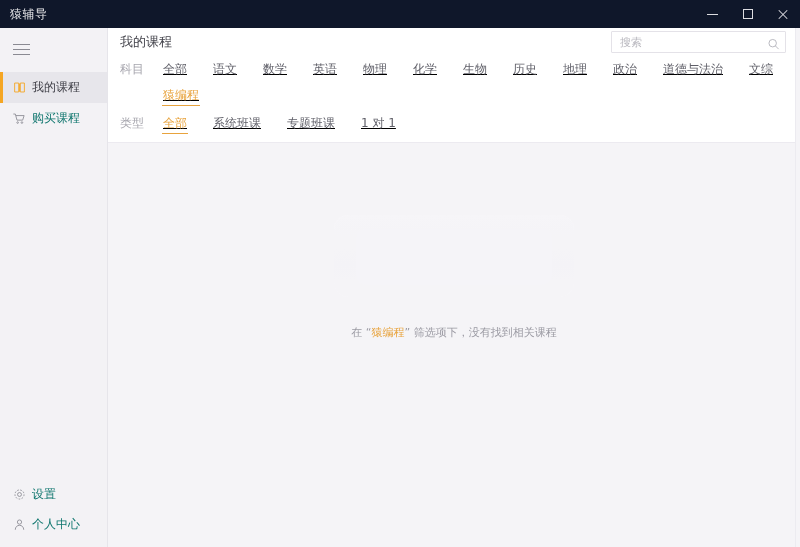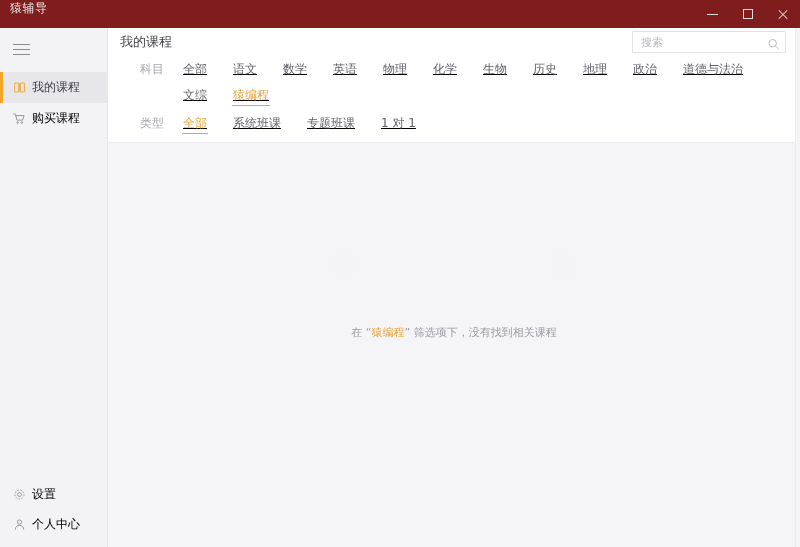--- a/index.html
+++ b/index.html
@@ -11,23 +11,23 @@
   }
   .app {
     width: 800px; height: 547px;
     display: flex; flex-direction: column;
     position: relative;
   }
 
   
   .titlebar {
     height: 28px;
-    background: #7f1d1d;
+    background: #0f172a;
     display: flex;
-    align-items: flex-start;
+    align-items: center;
     flex: 0 0 28px;
     user-select: none;
   }
   .titlebar-title {
     color: #e9e9ec;
     font-size: 12px;
     padding-left: 10px;
     letter-spacing: .5px;
     white-space: nowrap;
   }
@@ -68,21 +68,21 @@
   .ham-lines i {
     display: block; height: 1px; background: #8a8a92;
     margin: 4px 0;
   }
   .nav-list { padding-top: 2px; }
   .nav-item {
     height: 31px;
     display: flex; align-items: center;
     padding-left: 12px;
     font-size: 12px;
-    color: #000000;
+    color: #0f766e;
     position: relative;
     white-space: nowrap;
   }
   .nav-item .ic {
     width: 14px; height: 14px;
     margin-right: 6px;
     display: flex; align-items: center; justify-content: center;
     flex: 0 0 14px;
   }
   .nav-item .ic svg { display: block; }
@@ -118,21 +118,21 @@
     display: flex; align-items: center;
     padding: 0 14px 0 12px;
     position: relative;
   }
   .page-title {
     font-size: 13px;
     color: #45454d;
   }
   .search-wrap { margin-left: auto; position: relative; }
   .search-box {
-    width: 154px; height: 22px;
+    width: 175px; height: 22px;
     border: 1px solid #e4e2e8;
     border-radius: 1px;
     background: #fff;
     display: flex; align-items: center;
     padding: 0 24px 0 8px;
   }
   .search-box input {
     border: 0; outline: 0; width: 100%;
     font-size: 11px; color: #55555d;
     font-family: "DejaVu Sans", "Liberation Sans", sans-serif;
@@ -143,21 +143,20 @@
     position: absolute; right: 6px; top: 50%;
     transform: translateY(-50%);
     width: 13px; height: 13px;
   }
 
   .filter-row {
     display: flex;
     align-items: flex-start;
     padding-left: 12px;
     padding-right: 8px;
-    margin-left: 20px;
   }
   .filter-label {
     font-size: 12px;
     color: #a7a6ae;
     flex: 0 0 auto;
     line-height: 26px;
     padding-right: 6px;
     white-space: nowrap;
   }
   .chip-area {

